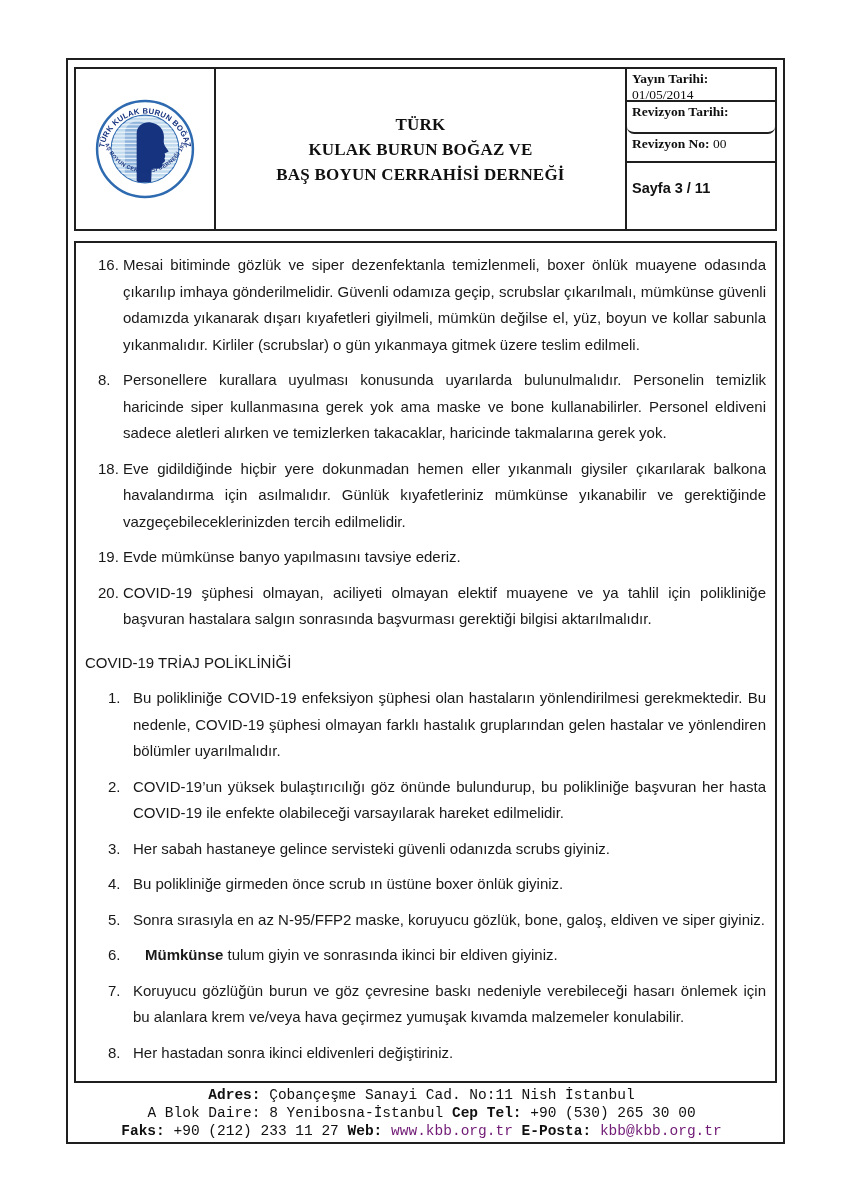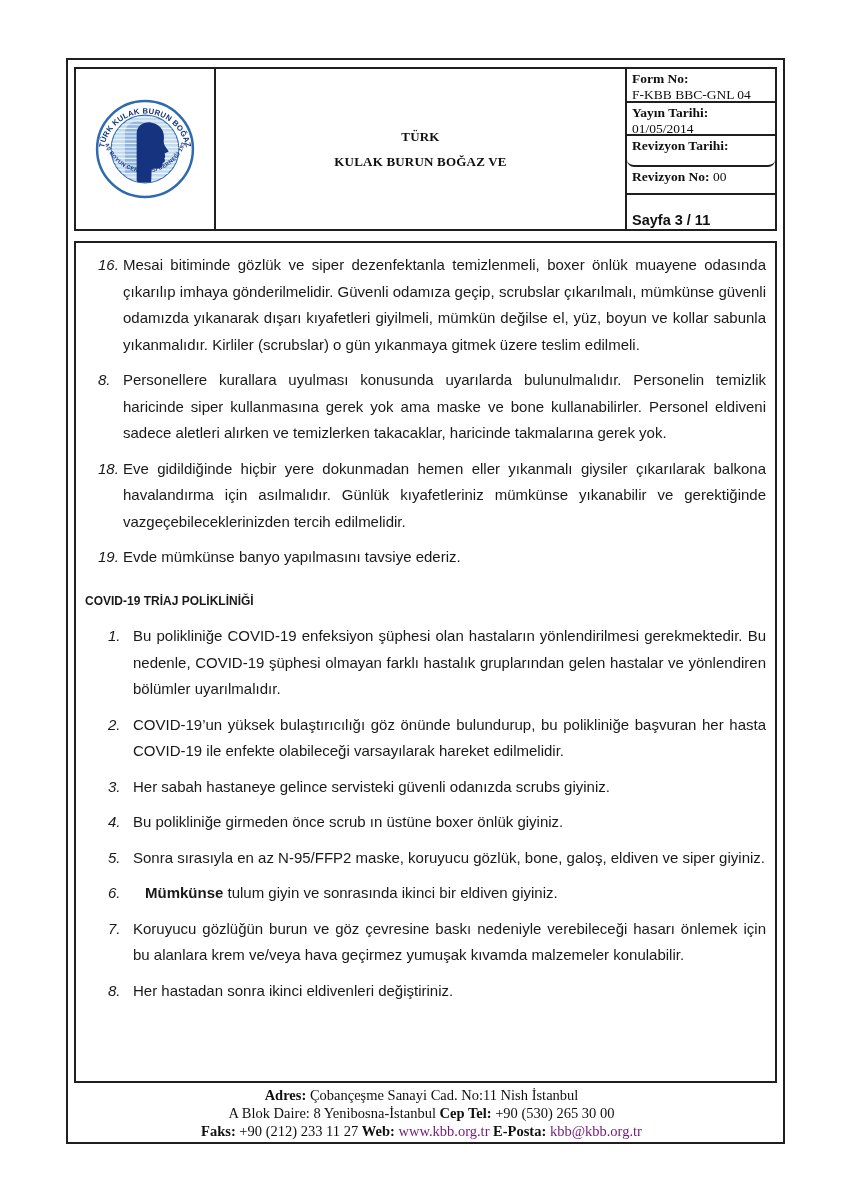--- a/index.html
+++ b/index.html
@@ -18,21 +18,21 @@
     border:2px solid #1f1f1f; display:flex;
   }
   .logo-cell {
     width:138px; border-right:2px solid #1f1f1f;
     display:flex; align-items:center; justify-content:center;
   }
   .title-cell {
     flex:1; border-right:2px solid #1f1f1f;
     display:flex; flex-direction:column; justify-content:center;
     text-align:center; font-family:"Liberation Serif", serif;
-    font-weight:bold; font-size:13px; line-height:25px; color:#101010;
+    font-weight:bold; font-size:17px; line-height:25px; color:#101010;
     letter-spacing:.2px;
   }
   .info-cell {
     width:148px; display:flex; flex-direction:column;
     font-family:"Liberation Serif", serif; font-size:13.5px; color:#101010;
   }
   .irow { border-bottom:2px solid #1f1f1f; padding:2px 5px 1px; line-height:15.5px; }
   .irow:last-child { border-bottom:none; }
   .irow .ilabel { font-weight:bold; }
   .irow.r1 { height:29px; }
@@ -47,29 +47,29 @@
   }
   
   .body-box {
     position:absolute; left:6px; top:181px; right:6px; height:842px;
     border:2px solid #1f1f1f; box-sizing:border-box;
     padding:9px 9px 0 9px; overflow:hidden;
     font-size:15px; line-height:26.5px;
   }
   .li { display:flex; margin:0 0 9px 13px; }
   .li.triaj { margin-left:23px; }
-  .li .num { flex:0 0 25px;font-style:italic; }
+  .li .num { flex:0 0 25px; }
   .li .txt { flex:1; text-align:justify; }
   .li .txt b { font-weight:bold;margin-left:12px; }
-  .section-title { font-weight:bold; margin:17px 0 9px 0; font-size:12px; }
+  .section-title { font-weight:normal; margin:17px 0 9px 0; font-size:15px; }
   
   .footer {
     position:absolute; left:0; right:8px; bottom:1px; height:55px;
     padding-top:13px; text-align:center;
-    font-family:Liberation Serif, serif; font-size:14.5px; line-height:18px;
+    font-family:Liberation Mono, monospace; font-size:14.5px; line-height:18px;
     color:#101010;
   }
   .f-line span, .f-line b, .f-line a { white-space:pre-wrap; }
   .f-line b { font-weight:bold; }
   .link { color:#701a75; text-decoration:none; cursor:pointer; }
   
   .logo-svg { display:block; }
 </style>
 </head>
 <body>
@@ -101,27 +101,24 @@
         </text>
         <text font-family="Liberation Sans, sans-serif" font-size="5.2" font-weight="bold" fill="#16337f" letter-spacing="0.3">
           <textPath href="#arcBot" startOffset="50%" text-anchor="middle">BAŞ BOYUN CERRAHİSİ DERNEĞİ 1930</textPath>
         </text>
       </svg>
     </div>
 
     <div class="title-cell">
       <div>TÜRK</div>
       <div>KULAK BURUN BOĞAZ VE</div>
+      <div>BAŞ BOYUN CERRAHİSİ DERNEĞİ</div>
     </div>
 
     <div class="info-cell">
-      <div class="irow r1">
-        <div class="ilabel">Form No:</div>
-        <div class="ival">F-KBB BBC-GNL 04</div>
-      </div>
       <div class="irow r2">
         <div class="ilabel">Yayın Tarihi:</div>
         <div class="ival">01/05/2014</div>
       </div>
       <div class="irow r3">
         <div class="ilabel">Revizyon Tarihi:</div>
         <div class="ival"></div>
       </div>
       <div class="irow r4">
         <span class="ilabel">Revizyon No:</span><span class="inline-val"> 00</span>
@@ -140,20 +137,24 @@
       <span class="num">8.</span>
       <span class="txt">Personellere kurallara uyulması konusunda uyarılarda bulunulmalıdır. Personelin temizlik haricinde siper kullanmasına gerek yok ama maske ve bone kullanabilirler. Personel eldiveni sadece aletleri alırken ve temizlerken takacaklar, haricinde takmalarına gerek yok.</span>
     </div>
     <div class="li">
       <span class="num">18.</span>
       <span class="txt">Eve gidildiğinde hiçbir yere dokunmadan hemen eller yıkanmalı giysiler çıkarılarak balkona havalandırma için asılmalıdır. Günlük kıyafetleriniz mümkünse yıkanabilir ve gerektiğinde vazgeçebileceklerinizden tercih edilmelidir.</span>
     </div>
     <div class="li">
       <span class="num">19.</span>
       <span class="txt">Evde mümkünse banyo yapılmasını tavsiye ederiz.</span>
+    </div>
+    <div class="li">
+      <span class="num">20.</span>
+      <span class="txt">COVID-19 şüphesi olmayan, aciliyeti olmayan elektif muayene ve ya tahlil için polikliniğe başvuran hastalara salgın sonrasında başvurması gerektiği bilgisi aktarılmalıdır.</span>
     </div>
 
     <div class="section-title">COVID-19 TRİAJ POLİKLİNİĞİ</div>
 
     <div class="li triaj">
       <span class="num">1.</span>
       <span class="txt">Bu polikliniğe COVID-19 enfeksiyon şüphesi olan hastaların yönlendirilmesi gerekmektedir. Bu nedenle, COVID-19 şüphesi olmayan farklı hastalık gruplarından gelen hastalar ve yönlendiren bölümler uyarılmalıdır.</span>
     </div>
     <div class="li triaj">
       <span class="num">2.</span>

